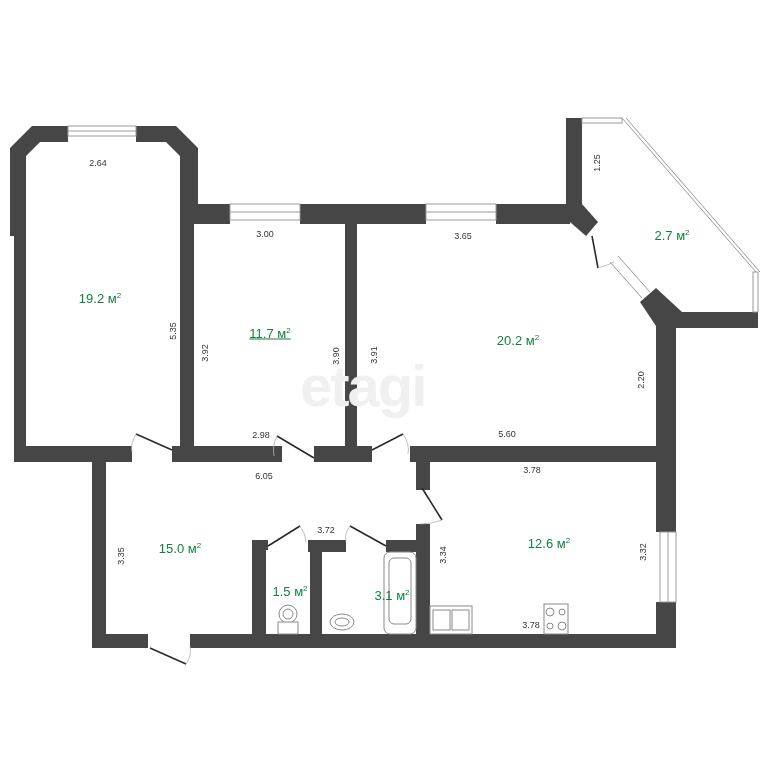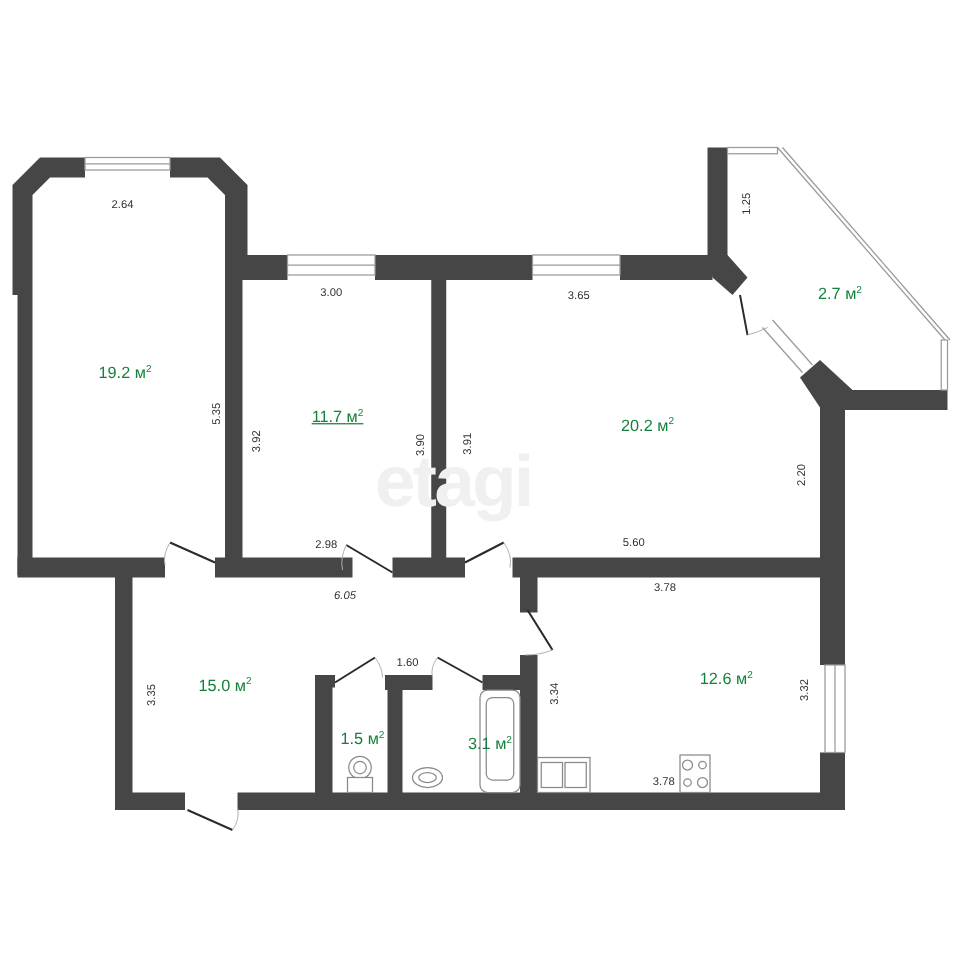--- a/index.html
+++ b/index.html
@@ -138,25 +138,25 @@
 <div class="label area" style="left:502px;top:340px;margin-left:16px;"><span>20.2</span> <span>м</span><sup>2</sup></div>
 <div class="label dim" style="left:463px;top:236px;">3.65</div>
 <div class="label dim v" style="left:374px;top:355px;">3.91</div>
 <div class="label dim v" style="left:641px;top:380px;">2.20</div>
 <div class="label dim" style="left:507px;top:434px;">5.60</div>
 
 <div class="label area" style="left:672px;top:235px;"><span>2.7</span> <span>м</span><sup>2</sup></div>
 <div class="label dim v" style="left:597px;top:163px;">1.25</div>
 
 <div class="label area" style="left:180px;top:548px;"><span>15.0</span> <span>м</span><sup>2</sup></div>
-<div class="label dim" style="left:276px;top:476px;font-style:italic;">6.05</div>
+<div class="label dim" style="left:264px;top:476px;">6.05</div>
 <div class="label dim v" style="left:121px;top:556px;">3.35</div>
-<div class="label dim" style="left:326px;top:530px;">1.60</div>
+<div class="label dim" style="left:326px;top:530px;">3.72</div>
 
 <div class="label area" style="left:290px;top:591px;"><span>1.5</span> <span>м</span><sup>2</sup></div>
 
 <div class="label area" style="left:392px;top:595px;"><span>3.1</span> <span>м</span><sup>2</sup></div>
 
-<div class="label area" style="left:549px;top:543px;margin-left:32px;"><span>12.6</span> <span>м</span><sup>2</sup></div>
+<div class="label area" style="left:549px;top:543px;"><span>12.6</span> <span>м</span><sup>2</sup></div>
 <div class="label dim" style="left:532px;top:470px;">3.78</div>
 <div class="label dim v" style="left:443px;top:555px;">3.34</div>
 <div class="label dim v" style="left:643px;top:552px;">3.32</div>
 <div class="label dim" style="left:531px;top:625px;">3.78</div>
 
 </body></html>

